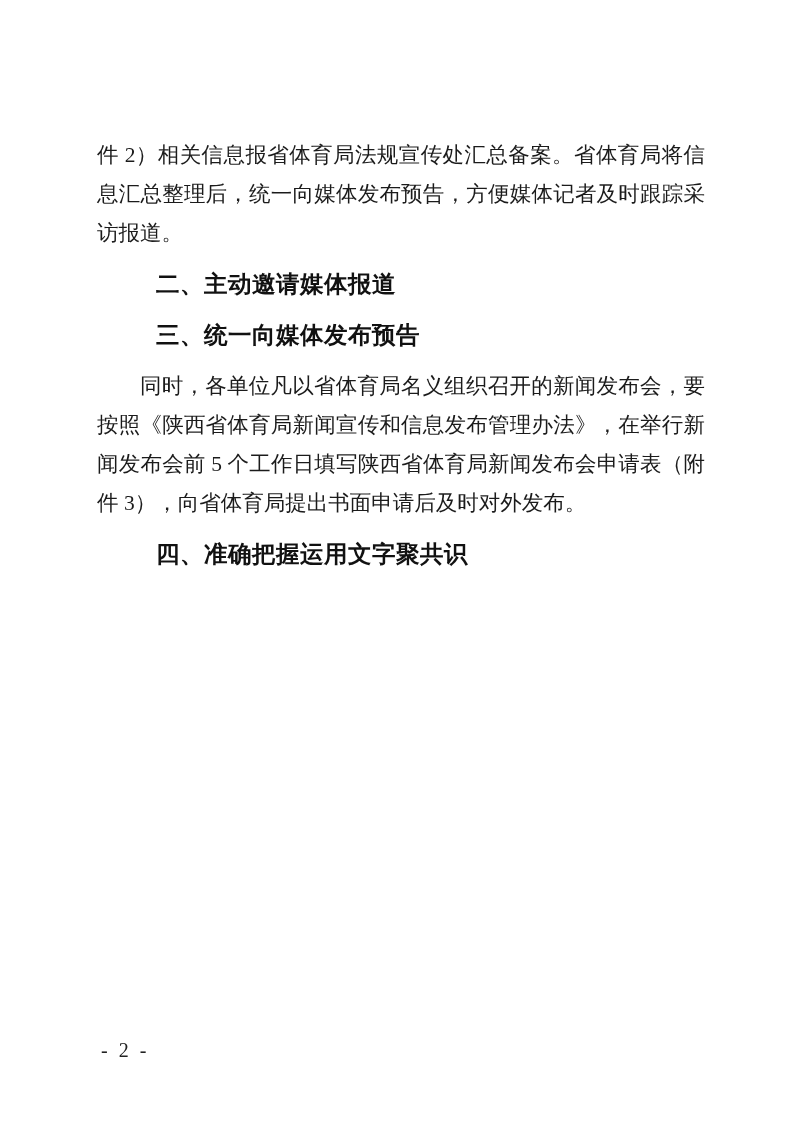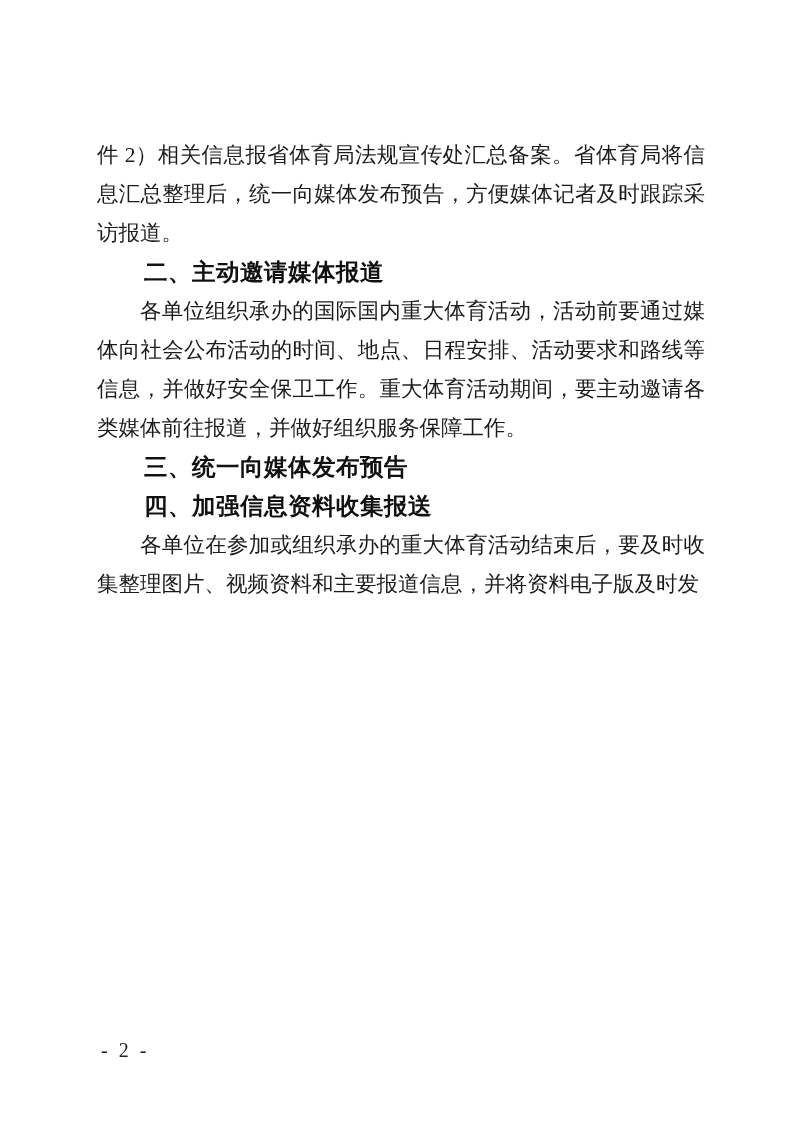--- a/index.html
+++ b/index.html
@@ -25,21 +25,21 @@
     color: #1b1b1b;
     text-align: justify;
   }
   .para {
     margin: 0;
   }
   .para.indent {
     text-indent: 2em;
   }
   .heading {
-    margin: 0;
+    margin: 12px;
     font-family: "Liberation Sans", "DejaVu Sans", sans-serif;
     font-weight: 700;
     font-size: 23.5px;
     line-height: 39px;
     text-indent: 2em;
     color: #111111;
     letter-spacing: 0.5px;
   }
   .page-number {
     position: absolute;
@@ -51,19 +51,18 @@
     color: #222222;
   }
 </style>
 </head>
 <body>
 
 <div class="page">
   <div class="doc-body">
       <div class="para">件 2）相关信息报省体育局法规宣传处汇总备案。省体育局将信息汇总整理后，统一向媒体发布预告，方便媒体记者及时跟踪采访报道。</div>
       <div class="heading">二、主动邀请媒体报道</div>
-      <div class="para indent">各单位组织承办的国际国内重大体育活动，活动前要通过媒体向社会公布活动的时间、地点、日程安排、活动要求和路线等信息，并做好安全保卫工作。重大体育活动期间，要主动邀请各类媒体前往报道，并做好组织服务保障工作。</div>
       <div class="heading">三、统一向媒体发布预告</div>
-      <div class="heading">四、加强信息资料收集报送</div>
-      <div class="para indent">各单位在参加或组织承办的重大体育活动结束后，要及时收集整理图片、视频资料和主要报道信息，并将资料电子版及时发</div>
+      <div class="para indent">同时，各单位凡以省体育局名义组织召开的新闻发布会，要按照《陕西省体育局新闻宣传和信息发布管理办法》，在举行新闻发布会前 5 个工作日填写陕西省体育局新闻发布会申请表（附件 3），向省体育局提出书面申请后及时对外发布。</div>
+      <div class="heading">四、准确把握运用文字聚共识</div>
     </div>
   <div class="page-number">- 2 -</div>
 </div>
 
 </body></html>

